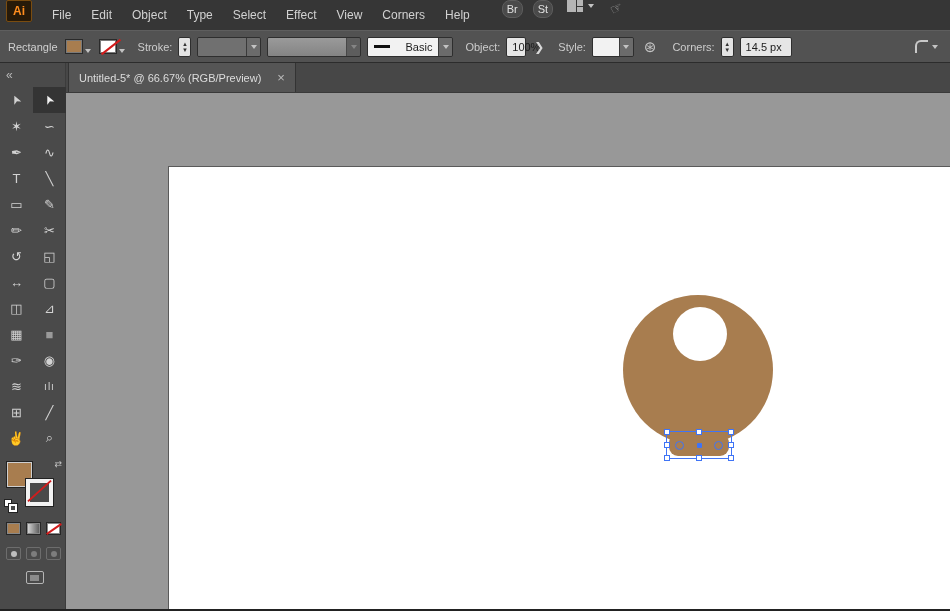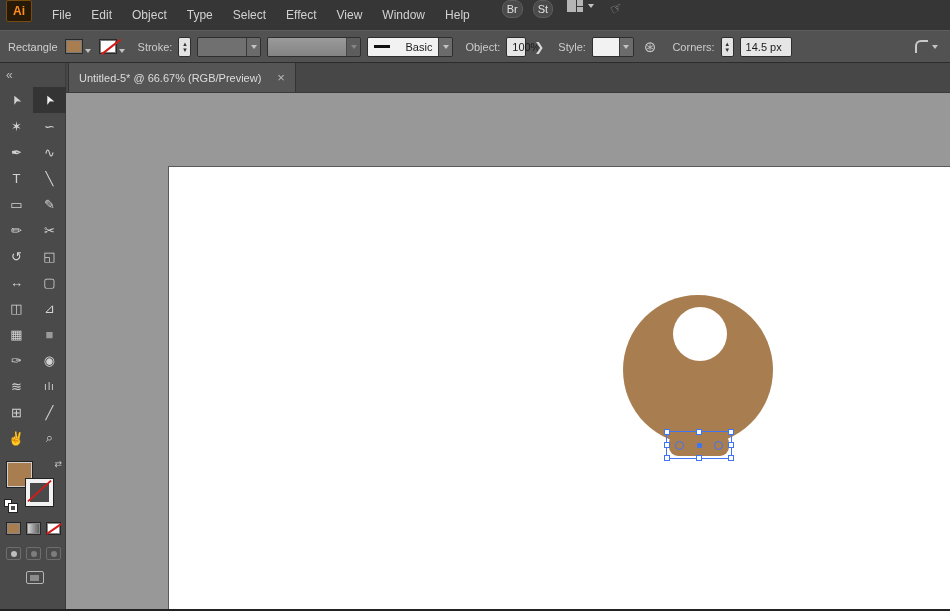--- a/index.html
+++ b/index.html
@@ -110,21 +110,21 @@
   <div class="menubar" data-name="menu-bar">
     <div class="ai-logo" data-name="app-logo">Ai</div>
     <div data-name="menu-items" style="display:flex;">
         <span class="menu-item" data-name="menu-file">File</span>
         <span class="menu-item" data-name="menu-edit">Edit</span>
         <span class="menu-item" data-name="menu-object">Object</span>
         <span class="menu-item" data-name="menu-type">Type</span>
         <span class="menu-item" data-name="menu-select">Select</span>
         <span class="menu-item" data-name="menu-effect">Effect</span>
         <span class="menu-item" data-name="menu-view">View</span>
-        <span class="menu-item" data-name="menu-window">Window</span>
+        <span class="menu-item" data-name="menu-window">Corners</span>
         <span class="menu-item" data-name="menu-help">Help</span>
       </div>
     <span class="mb-btn" data-name="bridge-button">Br</span>
     <span class="mb-btn" data-name="stock-button">St</span>
     <div class="ws-switcher" data-name="workspace-switcher">
       <span class="ws-icon" data-name="workspace-icon">
           <i></i>
           <i></i>
           <i></i>
         </span>

